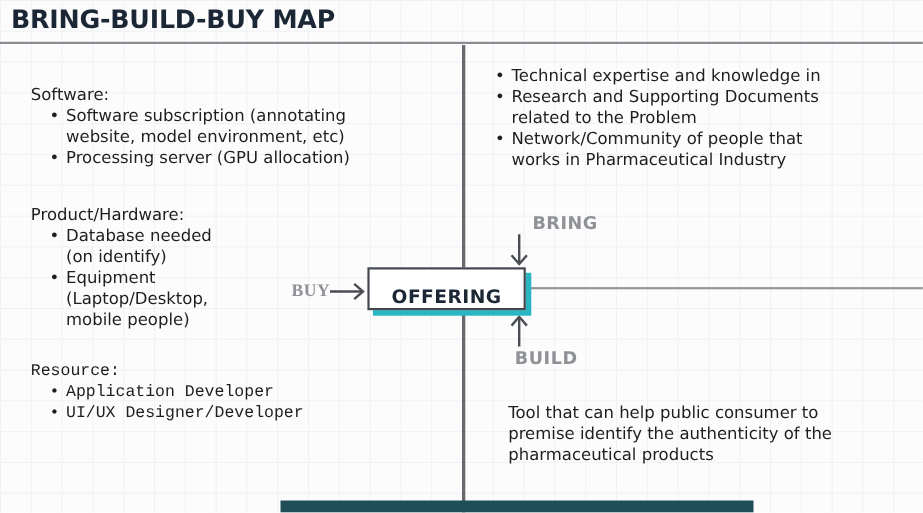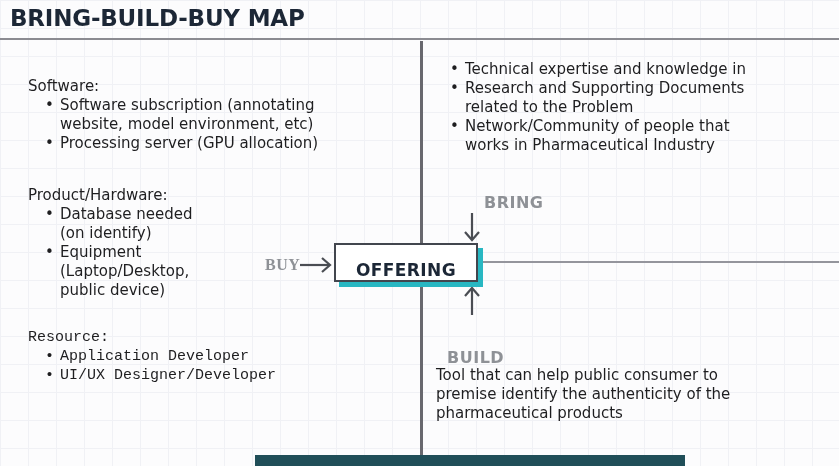--- a/index.html
+++ b/index.html
@@ -35,27 +35,27 @@
   .txt{position:absolute;font-size:15px;line-height:19px;color:var(--body-text);}
   .heading{white-space:nowrap;}
   .bullet{display:flex;}
   .dot{width:15px;flex:none;}
   .l-ind .dot{margin-left:17px;}
   .bl{display:block;white-space:nowrap;}
   .sec-software{left:28px;top:77px;}
   .sec-product{left:28px;top:186px;}
   .sec-resource{left:28px;top:328px;font-family:Liberation Mono, monospace;}
   .right-bullets{left:450px;top:60px;}
-  .note{left:436px;top:366px;}
+  .note{left:462px;top:366px;}
   .map-label{
     position:absolute;font-size:16px;font-weight:bold;
     color:var(--label-gray);letter-spacing:0.5px;white-space:nowrap;
   }
   .lbl-bring{left:449px;top:193px;margin-left:35px;}
-  .lbl-build{left:447px;top:316px;margin-top:32px;}
+  .lbl-build{left:468px;top:316px;}
   .lbl-buy{left:265px;top:256px;font-family:Liberation Serif, serif;}
   .arrow{position:absolute;}
   .arr-down{left:461px;top:212px;}
   .arr-up{left:461px;top:284px;}
   .arr-right{left:299px;top:254px;}
   .arrow line,.arrow polyline{stroke:var(--arrow-gray);stroke-width:2.2;fill:none;}
   .offering-box{
     position:absolute;left:334px;top:243px;width:144px;height:39px;
     background:#ffffff;border:2px solid #42464e;
     box-shadow:5px 5px 0 0 var(--accent-teal);
@@ -104,21 +104,21 @@
       <span>
         <span class="bl">Database needed</span>
         <span class="bl">(on identify)</span>
       </span>
     </div>
     <div class="bullet">
       <span class="dot">•</span>
       <span>
         <span class="bl">Equipment</span>
         <span class="bl">(Laptop/Desktop,</span>
-        <span class="bl">public device)</span>
+        <span class="bl">mobile people)</span>
       </span>
     </div>
   </section>
 
   <section class="txt sec-resource l-ind">
     <div class="heading">Resource:</div>
     <div class="bullet">
       <span class="dot">•</span>
       <span>
         <span class="bl">Application Developer</span>

